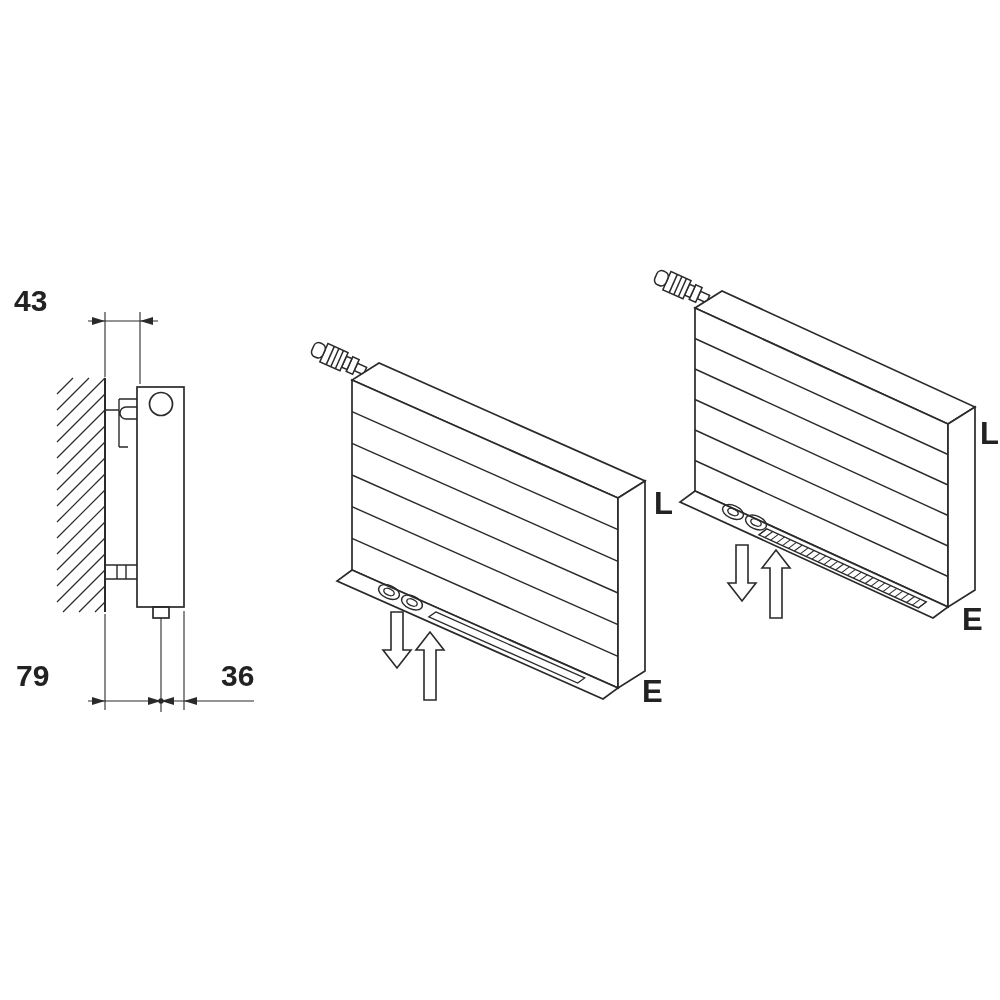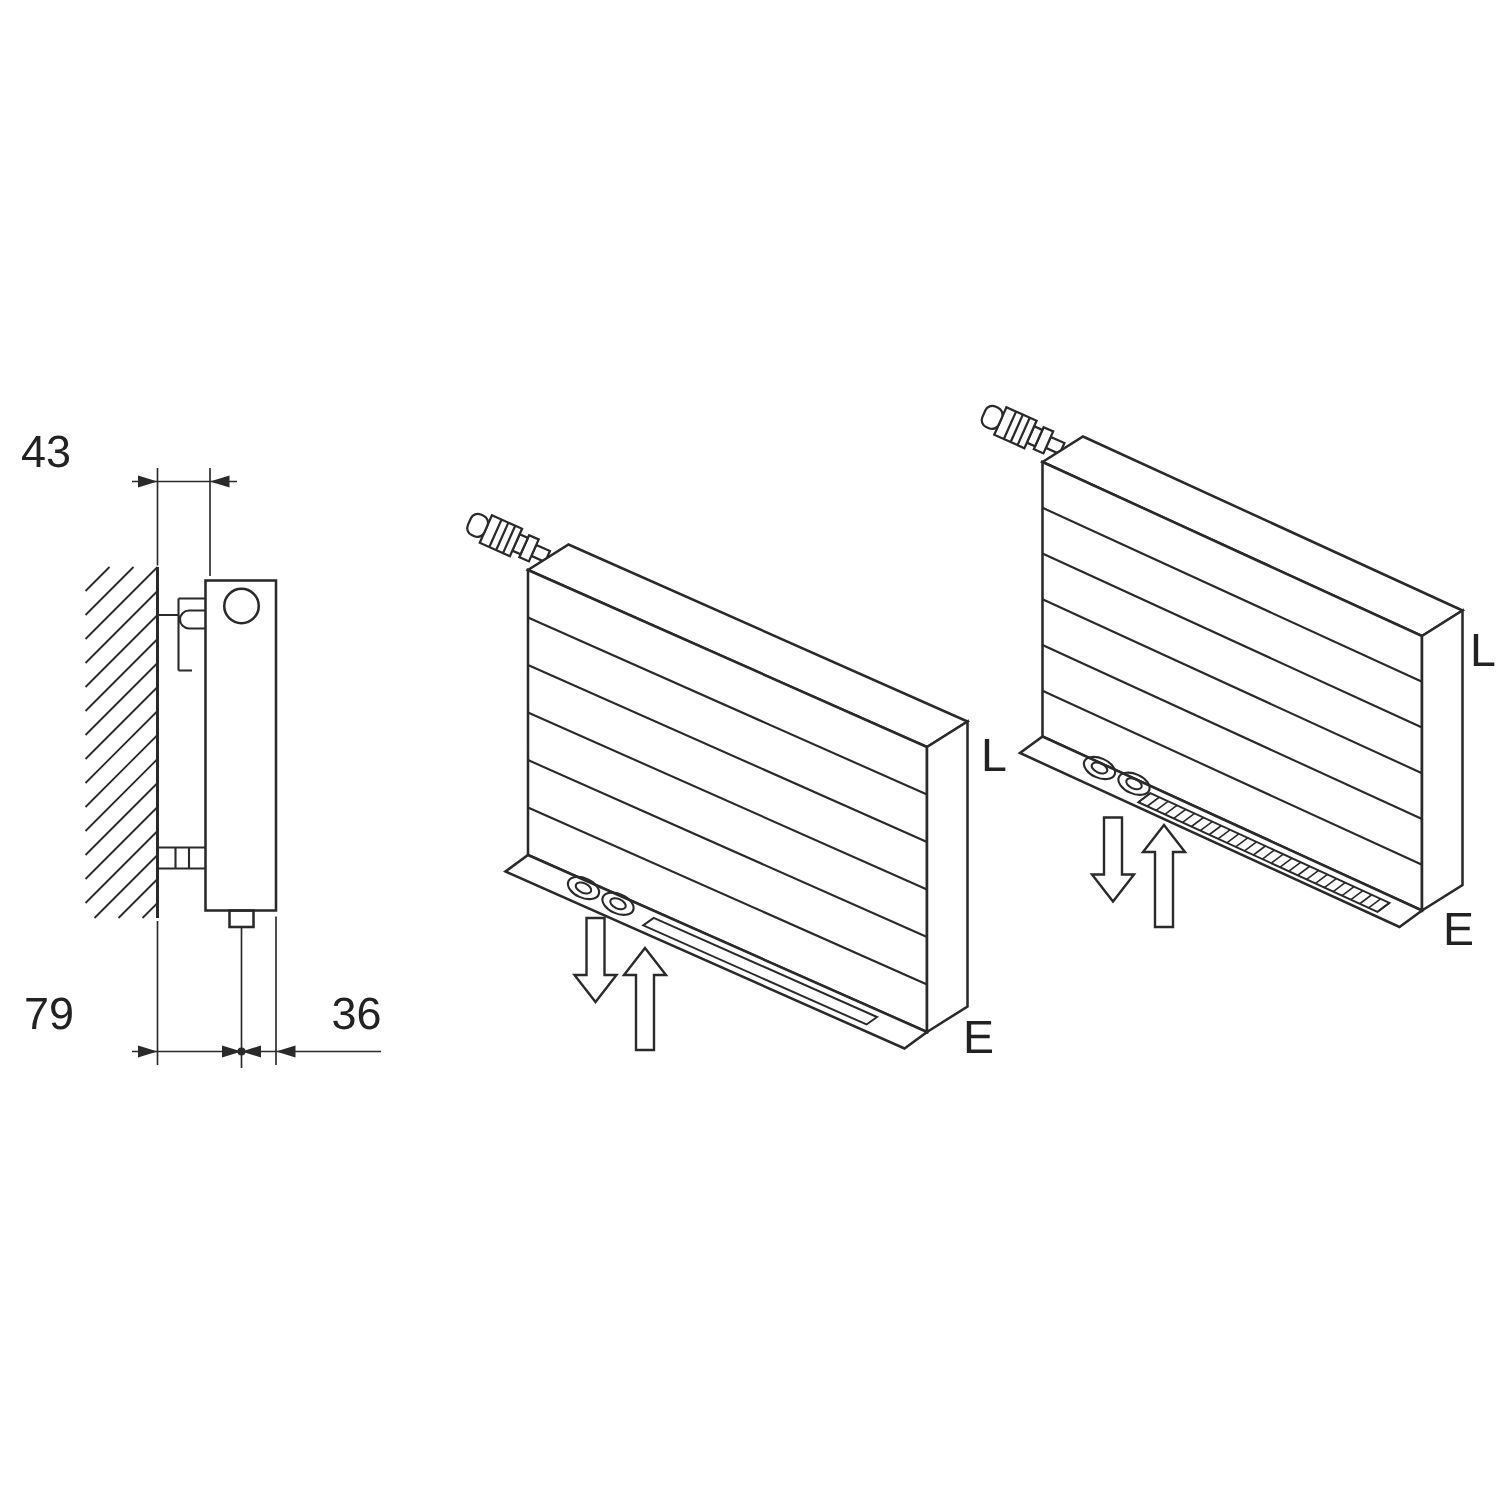--- a/index.html
+++ b/index.html
@@ -1,16 +1,16 @@
 <!DOCTYPE html>
 <html><head>
 <meta charset="utf-8">
 <style>
   html,body{margin:0;padding:0;background:#ffffff;}
-  .stage{position:relative;width:1000px;height:712px;background:#ffffff;font-family:"Liberation Sans",sans-serif;overflow:hidden;}
+  .stage{position:relative;width:1000px;height:712px;background:#ffffff;font-family:"Liberation Sans",sans-serif;overflow:hidden;font-weight:bold;}
   svg{display:block;}
   .dim-label{font-family:"Liberation Sans",sans-serif;font-size:30px;fill:#222222;}
   .le-label{font-family:"Liberation Sans",sans-serif;font-size:31px;fill:#222222;}
 </style>
 </head>
 <body>
 
 <div class="stage">
 <svg width="1000" height="1000" viewBox="0 0 1000 1000">
   <g stroke="#2a2a2a" fill="none" stroke-width="1.7">

